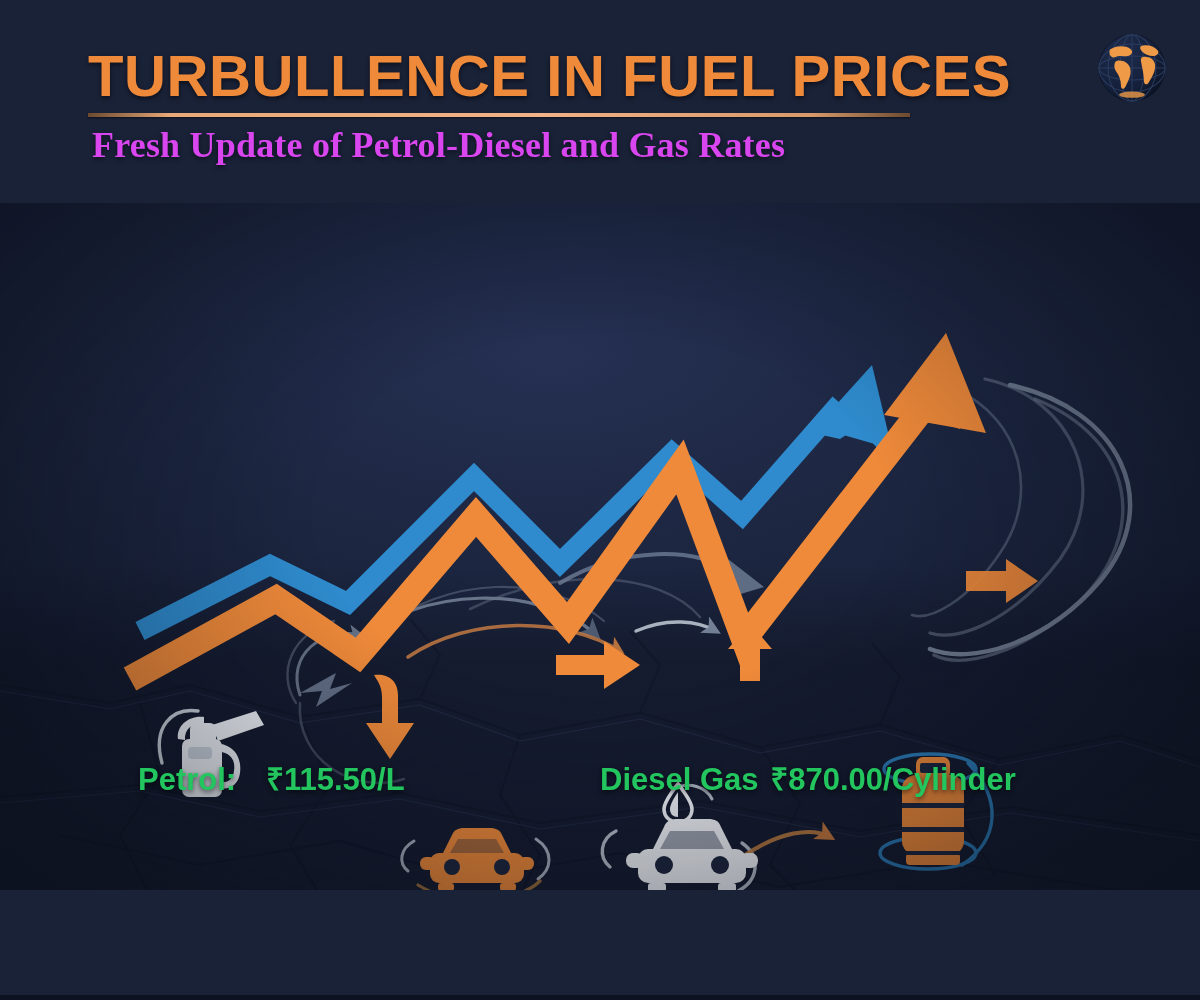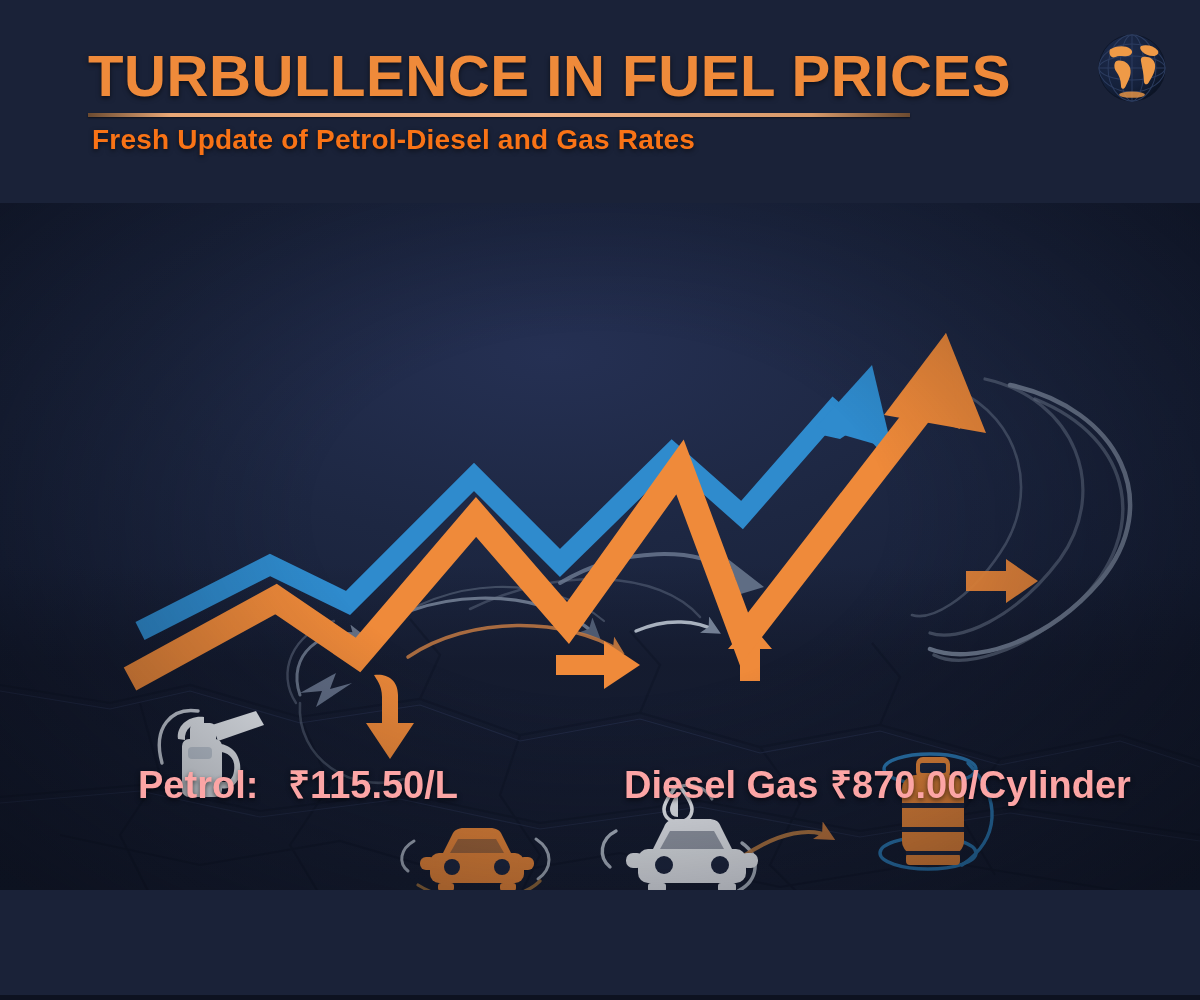--- a/index.html
+++ b/index.html
@@ -53,43 +53,43 @@
     transform-origin:left center;
     text-shadow:0 2px 5px rgba(0,0,0,.55);
   }
   .title-rule{
     position:absolute;left:88px;top:113px;width:822px;height:4px;
     background:linear-gradient(to right,#6b4a30 0%,#e9a877 10%,#f0b286 55%,#d89a6a 88%,#6b4a30 100%);
     box-shadow:0 1px 2px rgba(0,0,0,.5);
   }
   .subtitle{
     position:absolute;left:92px;top:124px;width:880px;
-    font-family:Liberation Sans, sans-serif;
+    font-family:Liberation Serif, serif;
     font-weight:bold;
-    font-size:28px;
-    color:#f97316;
+    font-size:36px;
+    color:#d946ef;
     white-space:nowrap;
     letter-spacing:.2px;
     text-shadow:0 2px 5px rgba(0,0,0,.55);
   }
 
   
   .globe{position:absolute;right:22px;top:22px;width:92px;height:92px;z-index:22;}
 
   
   .prices{
     position:absolute;left:0;top:757px;width:1200px;height:46px;z-index:30;
     font-family:"Liberation Sans",sans-serif;font-weight:bold;
-    color:#fca5a5;font-size:38px;
+    color:#22c55e;font-size:31px;
     text-shadow:0 2px 5px rgba(0,0,0,.6);
   }
   .price-petrol{position:absolute;left:138px;top:0;white-space:nowrap;}
   .price-petrol .lbl{margin-right:30px;}
   .price-gas{position:absolute;left:600px;top:0;white-space:nowrap;}
-  .price-gas .lbl{margin-right:12px;margin-left:24px;}
+  .price-gas .lbl{margin-right:12px;}
 
   .date{
     position:absolute;left:0;top:832px;width:1200px;text-align:center;z-index:30;
     font-family:"Liberation Sans",sans-serif;font-weight:normal;
     font-size:35px;color:#eef2f8;letter-spacing:.3px;
     text-shadow:0 2px 6px rgba(0,0,0,.6);
   }
 
   svg{display:block;}
 </style>

